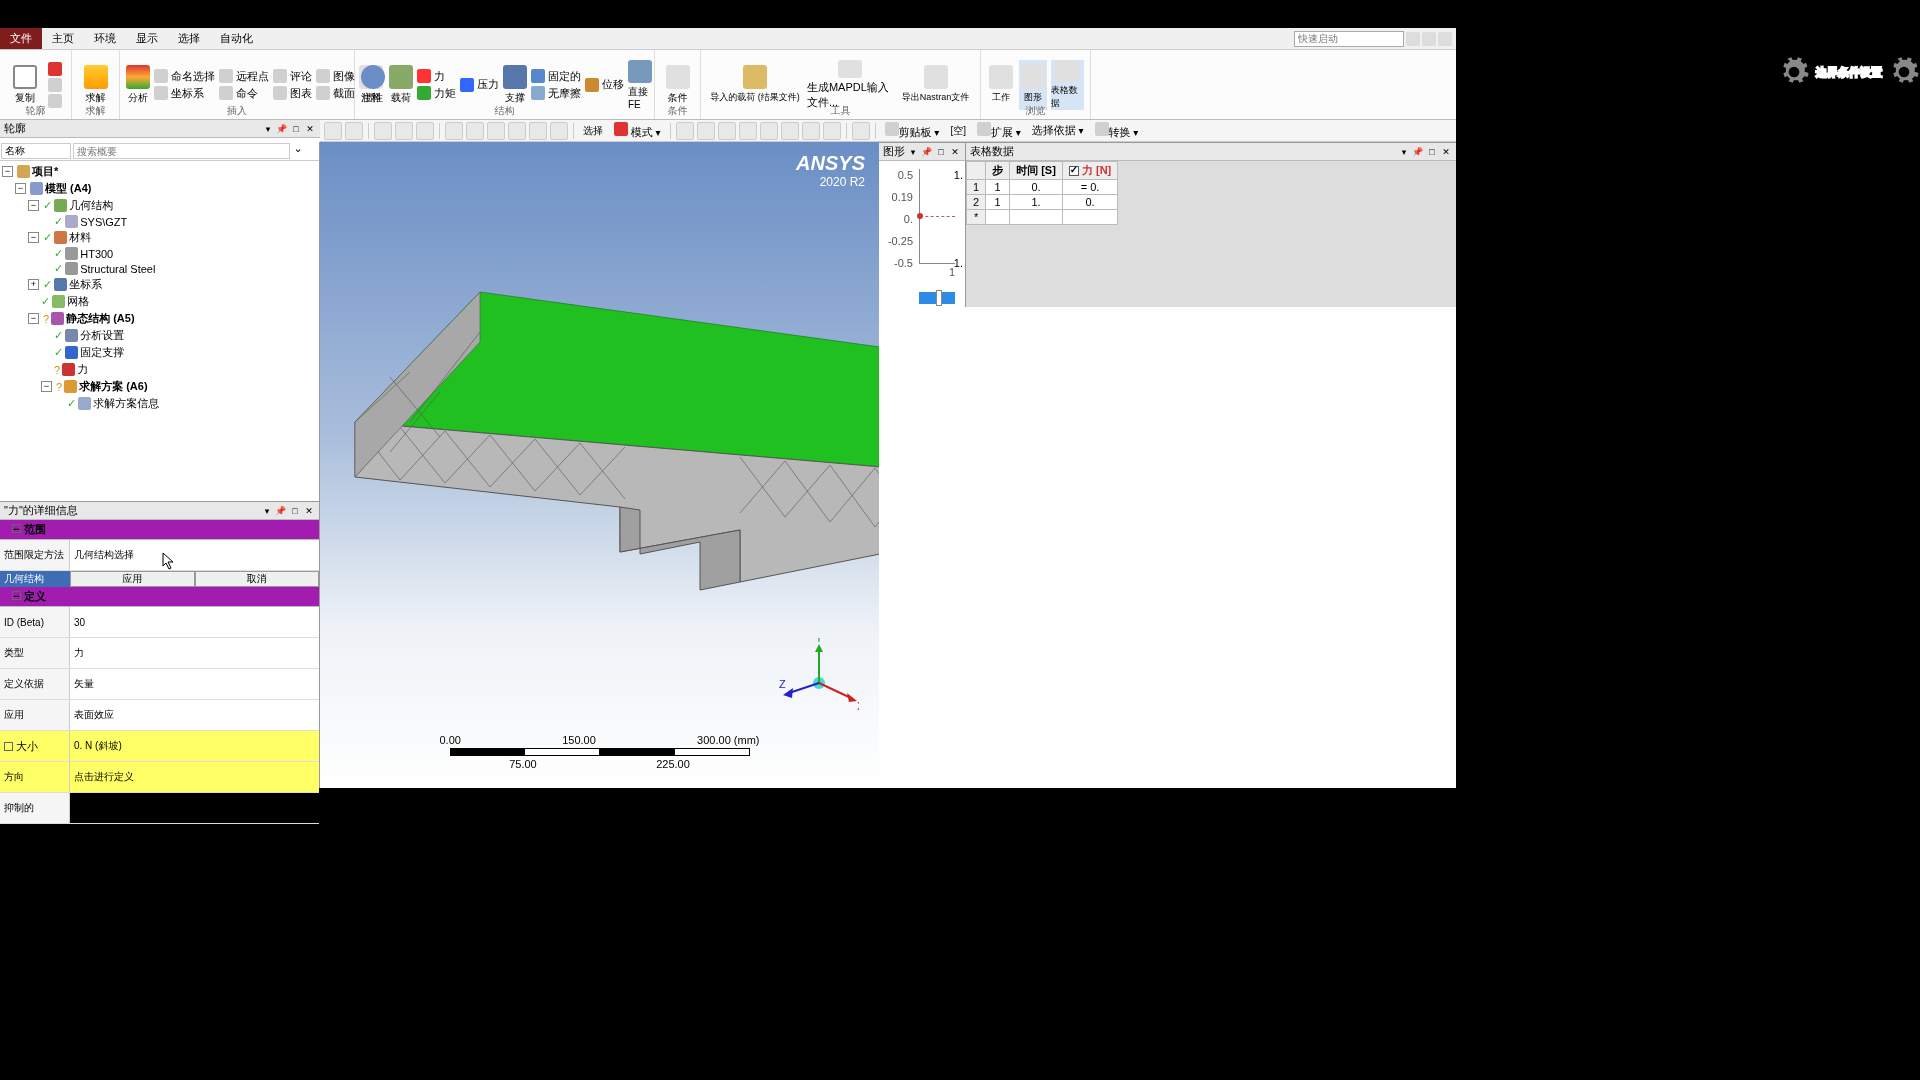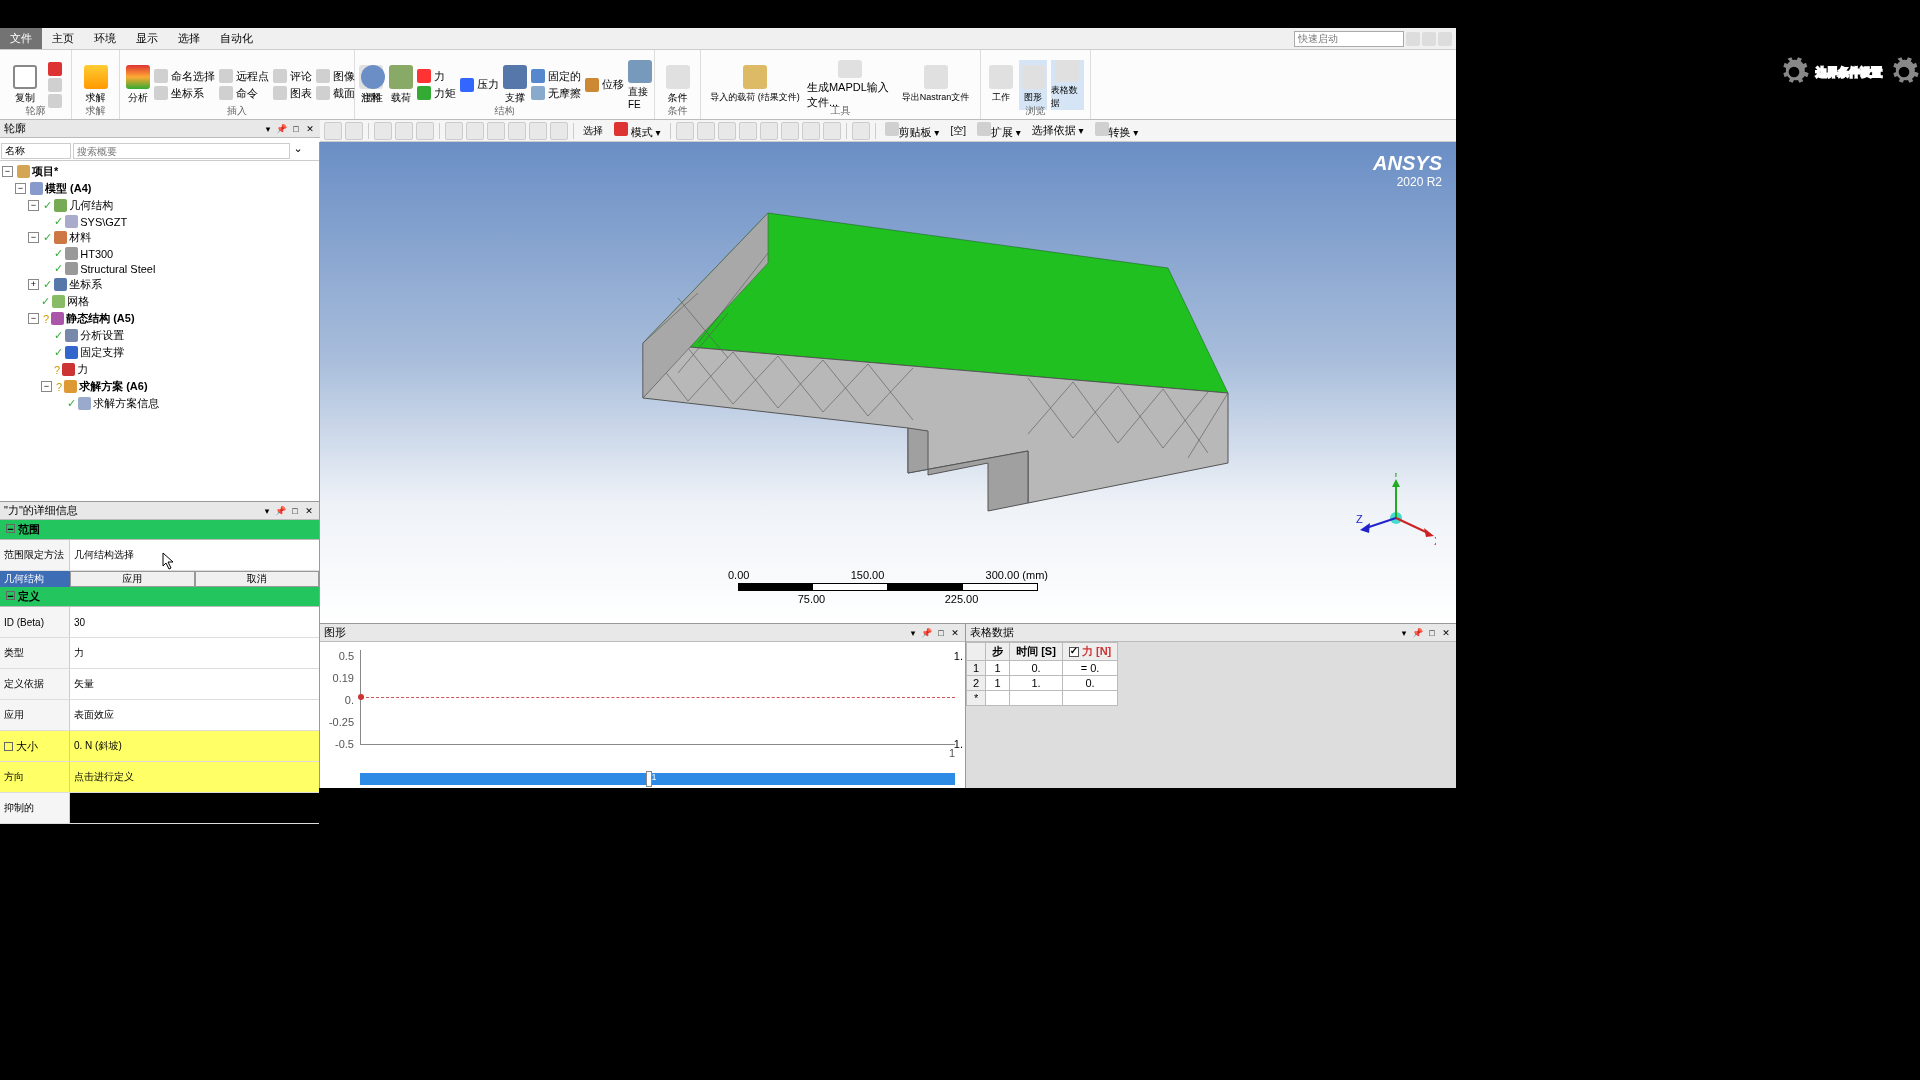--- a/index.html
+++ b/index.html
@@ -2,21 +2,21 @@
 <html><head>
 <meta charset="utf-8">
 <style>
 * { margin: 0; padding: 0; box-sizing: border-box; font-family: "Microsoft YaHei", Arial, sans-serif; font-size: 11px; }
 body { background: #000; width: 1920px; height: 1080px; overflow: hidden; }
 .app { position: absolute; top: 28px; left: 0; width: 1456px; height: 760px; background: #fff; }
 
 
 .menubar { height: 22px; background: #f0f0f0; display: flex; align-items: stretch; border-bottom: 1px solid #ccc; }
 .menu-item { padding: 0 10px; display: flex; align-items: center; cursor: pointer; }
-.menu-item.active { background: #737373; color: #fff; }
+.menu-item.active { background: #7f1d1d; color: #fff; }
 .quick-box { margin-left: auto; display: flex; align-items: center; padding-right: 4px; gap: 2px; }
 .quick-input { width: 110px; height: 16px; border: 1px solid #aaa; font-size: 10px; padding: 0 3px; color: #888; }
 .qicon { width: 14px; height: 14px; background: #ddd; border-radius: 2px; }
 
 
 .ribbon { height: 70px; background: #fcfcfc; border-bottom: 1px solid #bbb; display: flex; }
 .ribbon-group { border-right: 1px solid #ddd; padding: 2px 6px; display: flex; flex-direction: column; position: relative; }
 .ribbon-group-label { position: absolute; bottom: 1px; left: 0; right: 0; text-align: center; font-size: 10px; color: #666; }
 .ribbon-row { display: flex; gap: 4px; align-items: center; flex: 1; }
 .ribbon-btn-lg { display: flex; flex-direction: column; align-items: center; justify-content: center; width: 38px; height: 50px; cursor: pointer; }
@@ -66,33 +66,33 @@
 .ti-support { background: #3366cc; }
 .ti-force2 { background: #cc3333; }
 .ti-sol { background: #dd9933; }
 .ti-info { background: #99aacc; }
 .tree-label { cursor: pointer; }
 .bold { font-weight: bold; }
 
 
 .details-panel { flex: 1; display: flex; flex-direction: column; border-top: 1px solid #999; }
 .details-table { flex: 1; overflow: auto; }
-.dt-header { background: #22c55e; padding: 2px 6px; font-size: 10px; font-weight: bold; border-bottom: 1px solid #bbb; }
+.dt-header { background: #a21caf; padding: 2px 12px; font-size: 10px; font-weight: bold; border-bottom: 1px solid #bbb; }
 .dt-row { display: flex; border-bottom: 1px solid #ddd; height: 31px; align-items: stretch; }
 .dt-label { width: 70px; padding: 1px 4px; font-size: 10px; background: #f5f5f5; border-right: 1px solid #ccc; display: flex; align-items: center; }
 .dt-value { flex: 1; padding: 1px 4px; font-size: 10px; display: flex; align-items: center; }
 .dt-row.highlight-yellow { background: #ffff66; }
 .dt-row.highlight-yellow .dt-label { background: #ffff66; }
 .dt-btn-row { display: flex; height: 16px; }
 .dt-btn-row .dt-label2 { width: 70px; background: #3d6db5; color: #fff; font-size: 10px; padding: 1px 4px; display: flex; align-items: center; }
 .dt-btn-row .btn { flex: 1; border: 1px solid #999; background: #f0f0f0; font-size: 10px; display: flex; align-items: center; justify-content: center; cursor: pointer; }
 .dt-btn-row .btn:first-of-type { border-right: none; }
 
 
-.view3d { flex: 1; display: flex; flex-direction: column; position: relative; }
+.view3d { flex: 1; display: flex; position: relative; }
 .canvas { flex: 1; background: linear-gradient(to bottom, #6a8ec5 0%, #a8bddb 45%, #eef2f7 75%, #ffffff 100%); position: relative; overflow: hidden; }
 .ansys-logo { position: absolute; top: 10px; right: 14px; text-align: right; }
 .ansys-logo .a1 { font-size: 20px; font-weight: bold; color: #fff; font-style: italic; }
 .ansys-logo .a2 { font-size: 12px; color: #fff; }
 .triad { position: absolute; bottom: 70px; right: 20px; width: 80px; height: 80px; }
 .scale-bar { position: absolute; bottom: 18px; left: 50%; transform: translateX(-50%); text-align: right; margin-top: 48px; }
 .scale-line { width: 300px; height: 8px; display: flex; margin: 2px auto; }
 .scale-seg { flex: 1; }
 .scale-seg.b { background: #000; }
 .scale-seg.w { background: #fff; border: 1px solid #000; }

